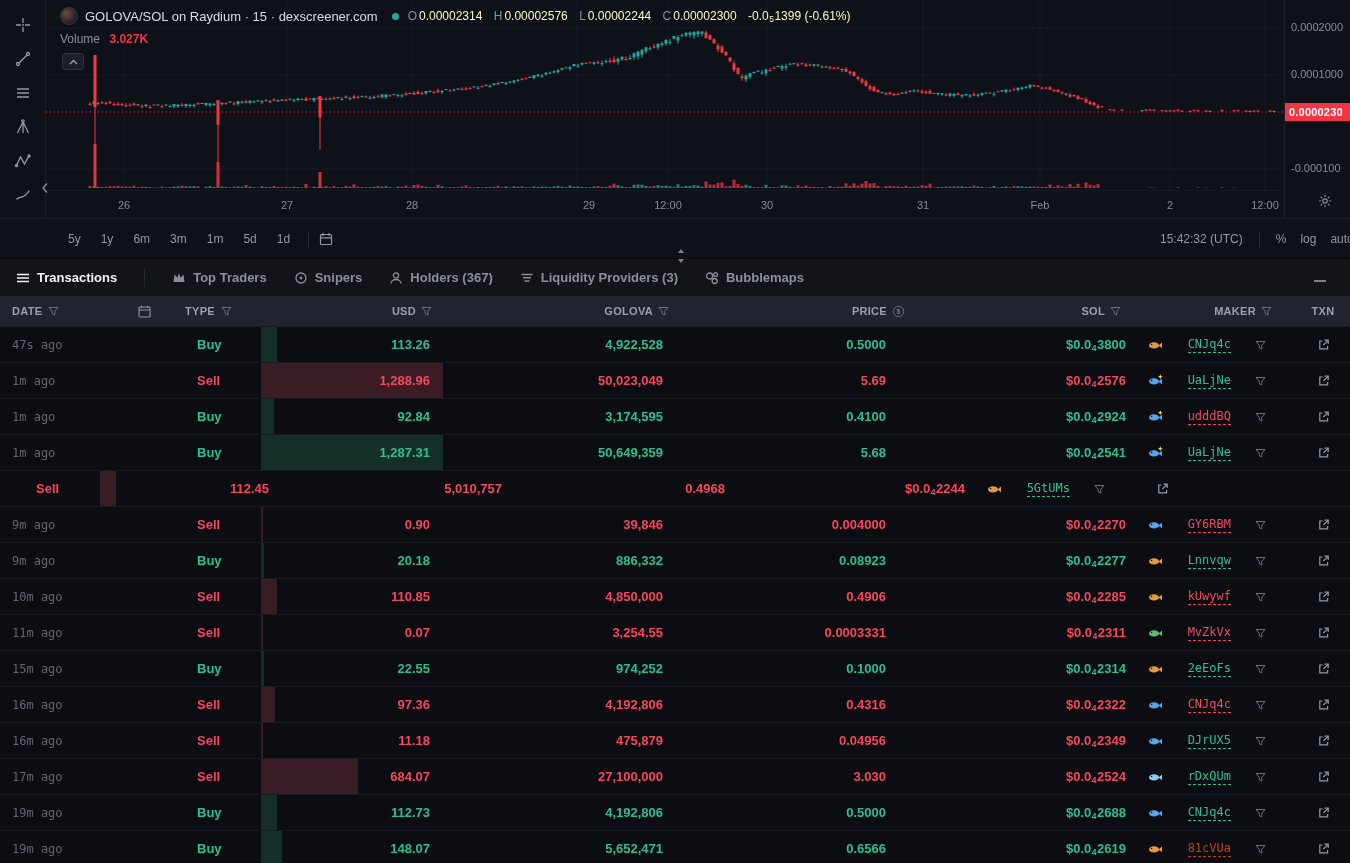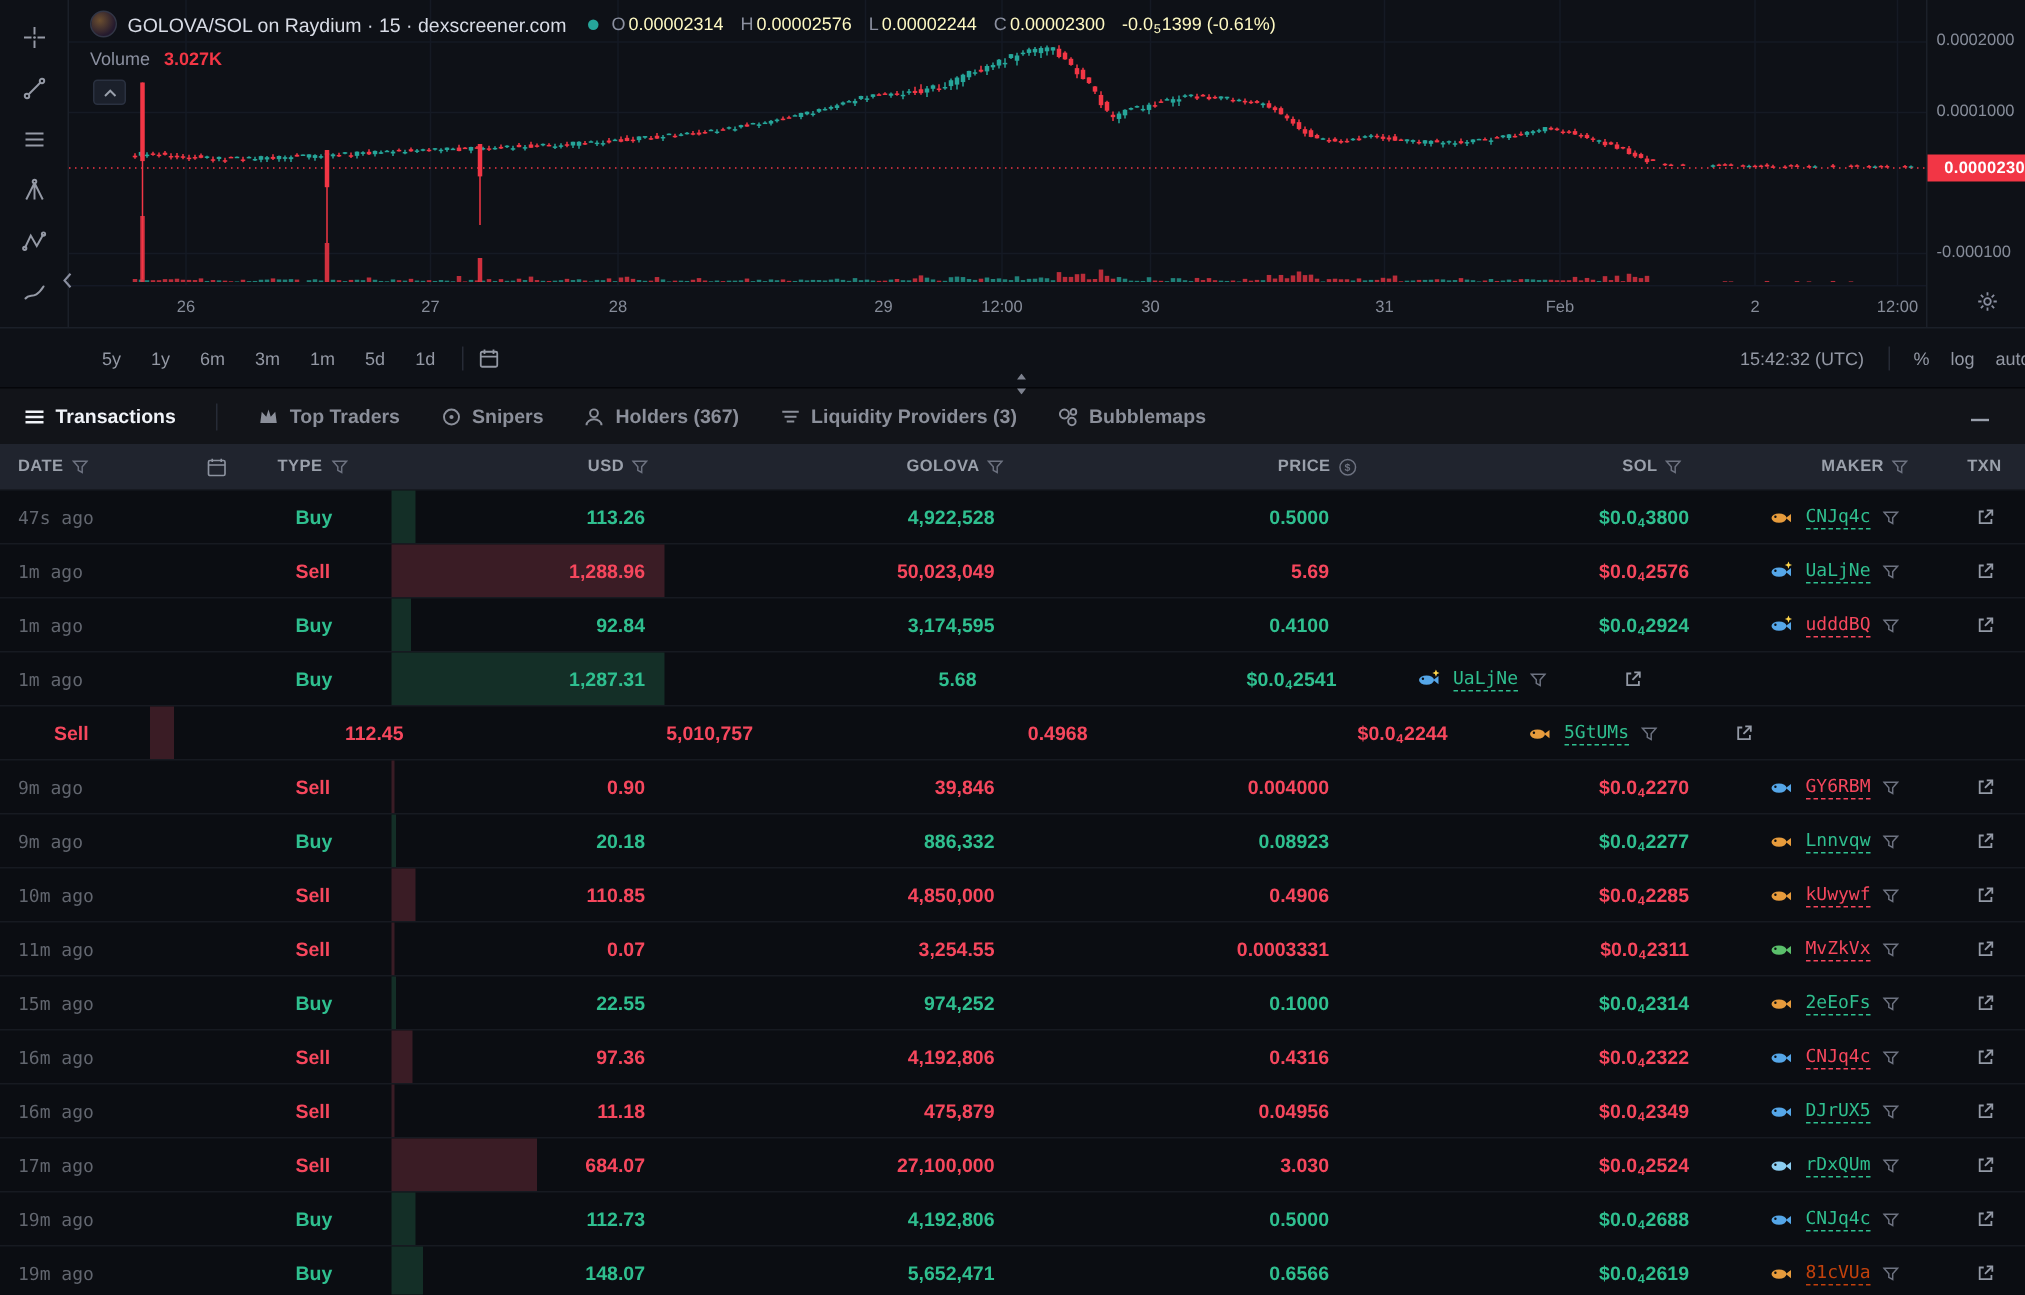--- a/index.html
+++ b/index.html
@@ -21,21 +21,21 @@
     background:#0e1117; border-right:1px solid #1b2029;
     display:flex; flex-direction:column; align-items:center; padding-top:8px;
   }
   .tool { width:46px; height:34px; display:flex; align-items:center; justify-content:center; color:#959aa6; cursor:pointer; }
   .tool svg { stroke:#959aa6; }
 
   .toolbar-collapse { position:absolute; left:41px; top:180px; z-index:5; color:#8a8fa0; cursor:pointer; }
 
   .price-axis {
     position:absolute; left:1284px; top:0; width:66px; height:218px; z-index:3;
-    border-left:1px solid #1b2029; background:#0e1117;text-align:right;
+    border-left:1px solid #1b2029; background:#0e1117;
   }
   .pa-label { position:absolute; left:6px; font-size:11px; color:#868c99; white-space:nowrap; }
   .price-badge {
     position:absolute; left:0; right:0; top:103px; height:18px;
     background:#f23645; color:#fff; font-size:11px; font-weight:bold;
     line-height:18px; padding-left:4px; letter-spacing:0.2px;
   }
   .gear { position:absolute; left:1318px; top:194px; z-index:4; color:#8a8fa0; cursor:pointer; }
 
   .time-axis {
@@ -115,21 +115,21 @@
   .trow { display:flex; height:36px; align-items:center; border-top:1px solid #171a21; font-size:13px; font-weight:bold; cursor:pointer; }
   .cell { display:flex; align-items:center; height:100%; }
   .c-date { width:161px; padding-left:12px; color:#62666f; font-family:"DejaVu Sans Mono", monospace; font-size:12px; font-weight:normal; }
   .c-type { width:100px; padding-left:36px; }
   .c-usd { width:185px; position:relative; justify-content:flex-end; padding-right:16px; }
   .c-usd .bar { position:absolute; left:0; top:0; height:100%; z-index:0; }
   .c-usd .usd-val { position:relative; z-index:1; }
   .c-gol { width:235px; justify-content:flex-end; padding-right:18px; }
   .c-sol { width:220px; justify-content:flex-end; padding-right:15px; }
   .c-price { width:230px; justify-content:flex-end; padding-right:5px; }
-  .c-maker { width:165px; justify-content:flex-end; padding-right:30px; gap:8px;text-align:right; }
+  .c-maker { width:165px; justify-content:flex-end; padding-right:30px; gap:24px;text-align:right; }
   .c-txn { width:54px; justify-content:center; }
 
   .trow.buy  .tval { color:#2fbf8f; }
   .trow.sell .tval { color:#f6475d; }
   .trow.buy  .bar { background:#142f27; }
   .trow.sell .bar { background:#3a1c25; }
 
   .maker-addr {
     font-family:"DejaVu Sans Mono", monospace; font-size:12px; font-weight:normal;
     border-bottom:1px dashed currentColor; padding-bottom:1px; cursor:pointer;
@@ -1341,20 +1341,23 @@
 
   <div class="trow buy">
     <div class="cell c-date">1m ago</div>
     <div class="cell c-type">
         <span class="tval type-val">Buy</span>
       </div>
     <div class="cell c-usd">
       <div class="bar" style="width: 182px;"></div>
       <span class="tval usd-val">1,287.31</span>
     </div>
+    <div class="cell c-gol">
+        <span class="tval gol-val">50,649,359</span>
+      </div>
     <div class="cell c-sol">
         <span class="tval sol-val">5.68</span>
       </div>
     <div class="cell c-price">
       <span class="tval"><span class="p-pre">$0.0</span><sub class="p-sub">4</sub><span class="p-rest">2541</span></span>
     </div>
     <div class="cell c-maker">
       <svg class="fish" width="16" height="13" viewBox="0 0 16 13">
         <path class="fish-tail" d="M10.5 7.4 L14 4.6 V10.2 Z" fill="#55a6e8"></path>
         <ellipse class="fish-body" cx="6" cy="7.4" rx="5" ry="3.1" fill="#55a6e8"></ellipse>

